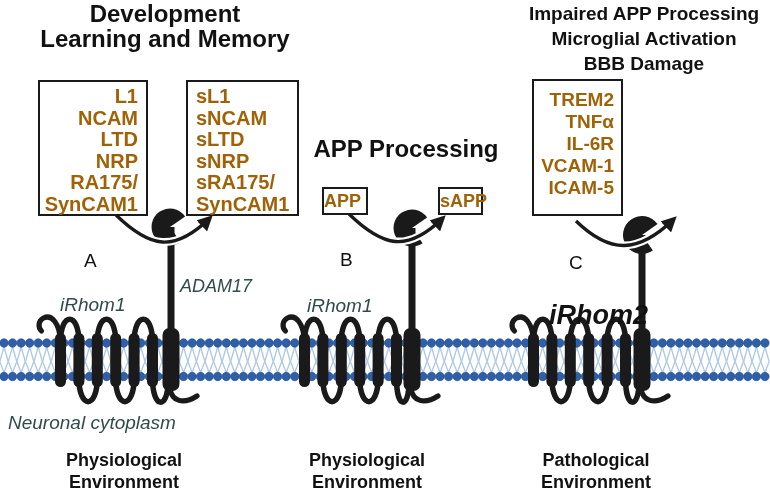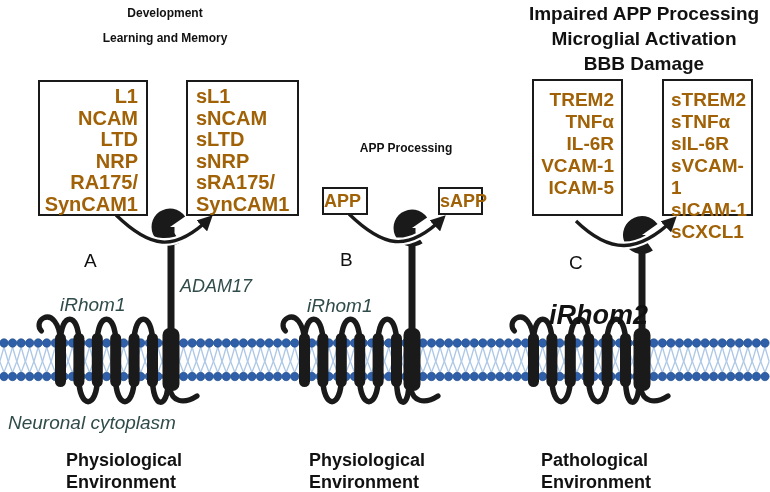--- a/index.html
+++ b/index.html
@@ -1,37 +1,37 @@
 <!DOCTYPE html>
 <html><head>
 <meta charset="utf-8">
 <style>
   html,body{margin:0;padding:0;background:#fff;}
   .stage{position:relative;width:770px;height:492px;background:#ffffff;overflow:hidden;
          font-family:"Liberation Sans",sans-serif;}
   .stage svg{position:absolute;left:0;top:0;z-index:0;}
   .txt{position:absolute;z-index:2;color:#111;}
   .title{transform:translateX(-50%);text-align:center;font-weight:bold;white-space:nowrap;line-height:25px;}
-  .title-a,.title-b{font-size:12px;}
+  .title-a,.title-b{font-size:24px;}
   .title-c{font-size:19px;}
   .box{position:absolute;z-index:2;border:2px solid #1a1a1a;background:#fff;box-sizing:border-box;
        font-weight:bold;color:#a16207;}
   .box .bl{display:block;}
   .box-a{top:80px;width:110px;height:136px;font-size:20px;line-height:21.6px;padding-top:4px;}
   .box-c{top:79px;width:91px;height:137px;font-size:19px;line-height:22px;padding-top:8px;}
   .box-app{top:187px;height:28px;font-size:18px;line-height:25px;}
   .ra{text-align:right;}
   .la{text-align:left;}
   .letter{font-size:19px;}
   .irhom{font-style:italic;font-size:19px;white-space:nowrap;}
   .teal{color:#304c4a;}
   .irhom2{font-weight:bold;font-size:27px;color:#121212;}
   .enzyme{font-style:italic;font-size:18px;white-space:nowrap;}
   .cyto{font-style:italic;font-size:19px;white-space:nowrap;}
-  .env{transform:translateX(-50%);text-align:left;font-weight:bold;font-size:18px;line-height:21.5px;white-space:nowrap;}
+  .env{transform:translateX(-50%);text-align:center;font-weight:bold;font-size:18px;line-height:21.5px;white-space:nowrap;}
 </style>
 </head>
 <body>
 
 <div class="stage">
 
   <svg id="art" width="770" height="492" viewBox="0 0 770 492">
     <defs>
       <marker id="ah" viewBox="0 0 10 10" refX="7.5" refY="5" markerWidth="4.6" markerHeight="4.6" orient="auto">
         <path d="M0,0 L10,5 L0,10 Z" fill="#1a1a1a"></path>
@@ -703,28 +703,20 @@
   </div>
 
   <div class="box box-c ra" style="left:532px;padding-right:7px">
     <span class="bl">TREM2</span>
     <span class="bl">TNFα</span>
     <span class="bl">IL-6R</span>
     <span class="bl">VCAM-1</span>
     <span class="bl">ICAM-5</span>
   </div>
 
-  <div class="box box-c la" style="left:662px;padding-left:7px">
-    <span class="bl">sTREM2</span>
-    <span class="bl">sTNFα</span>
-    <span class="bl">sIL-6R</span>
-    <span class="bl">sVCAM-1</span>
-    <span class="bl">sICAM-1</span>
-    <span class="bl">sCXCL1</span>
-  </div>
 
   <div class="txt letter" style="left:569px;top:252px">C</div>
   <div class="txt irhom irhom2" style="left:549px;top:300px">iRhom2</div>
   <div class="txt env" style="left:596px;top:450px">
     <span class="bl" style="display:block">Pathological</span>
     <span class="bl" style="display:block">Environment</span>
   </div>
 
 </div>
 

